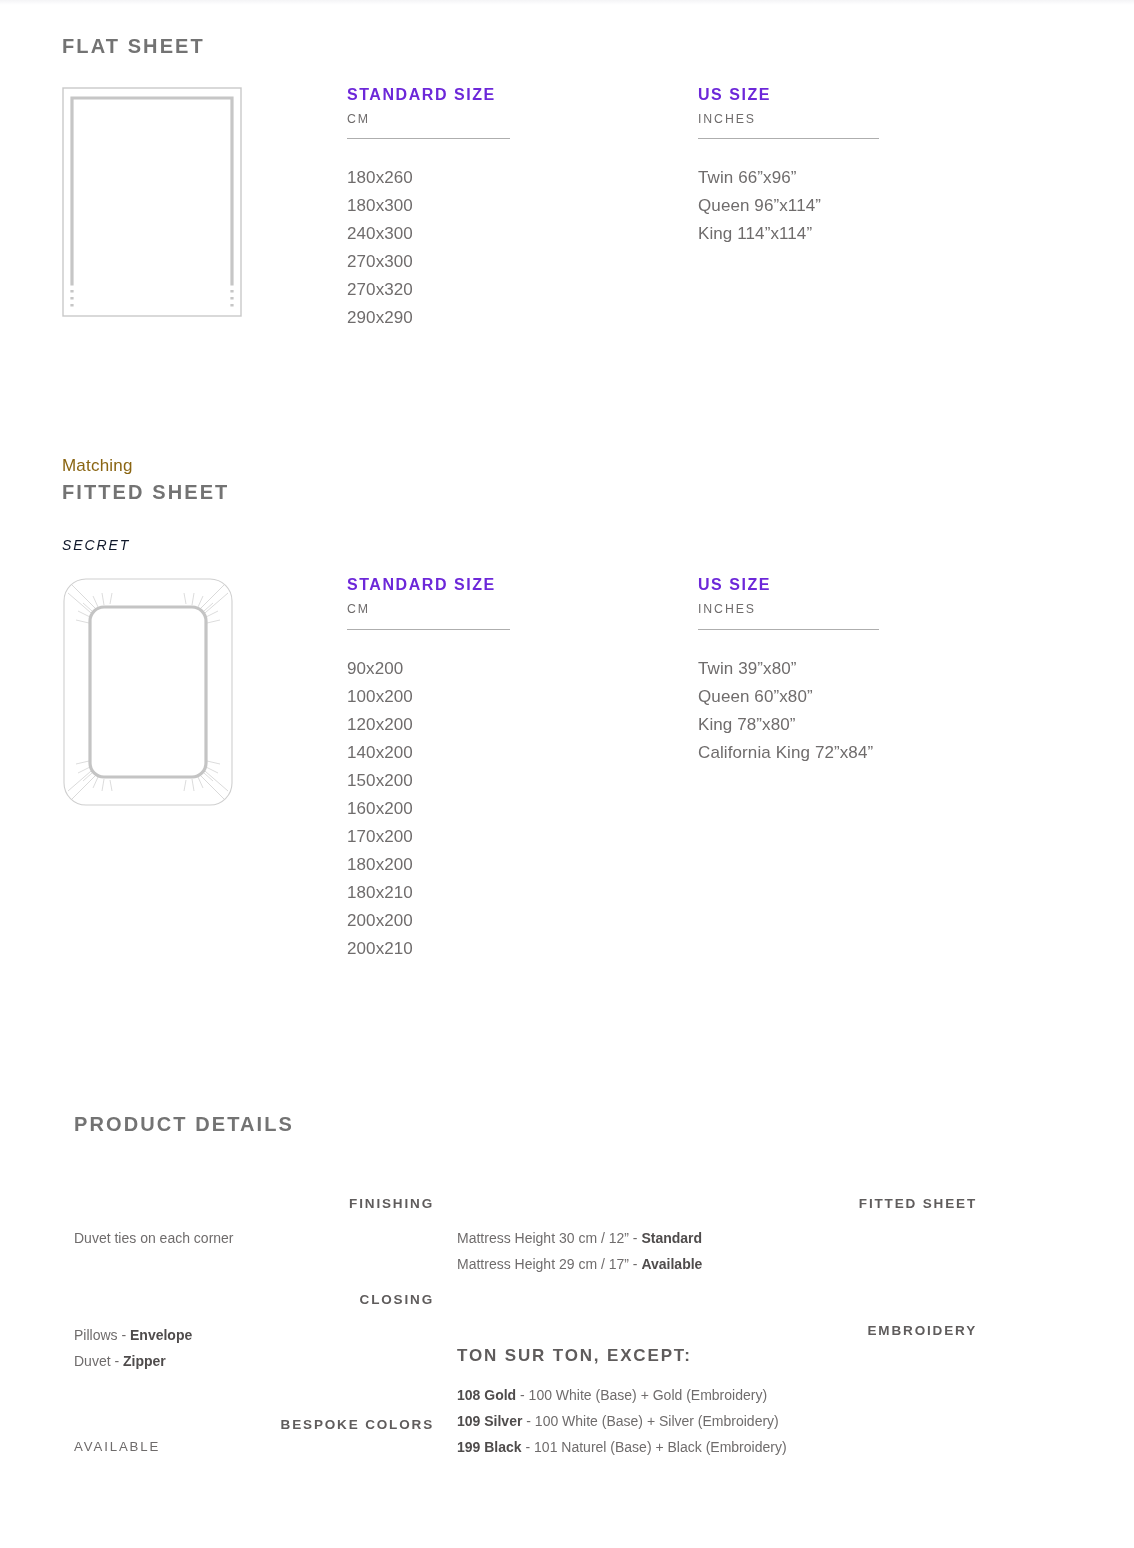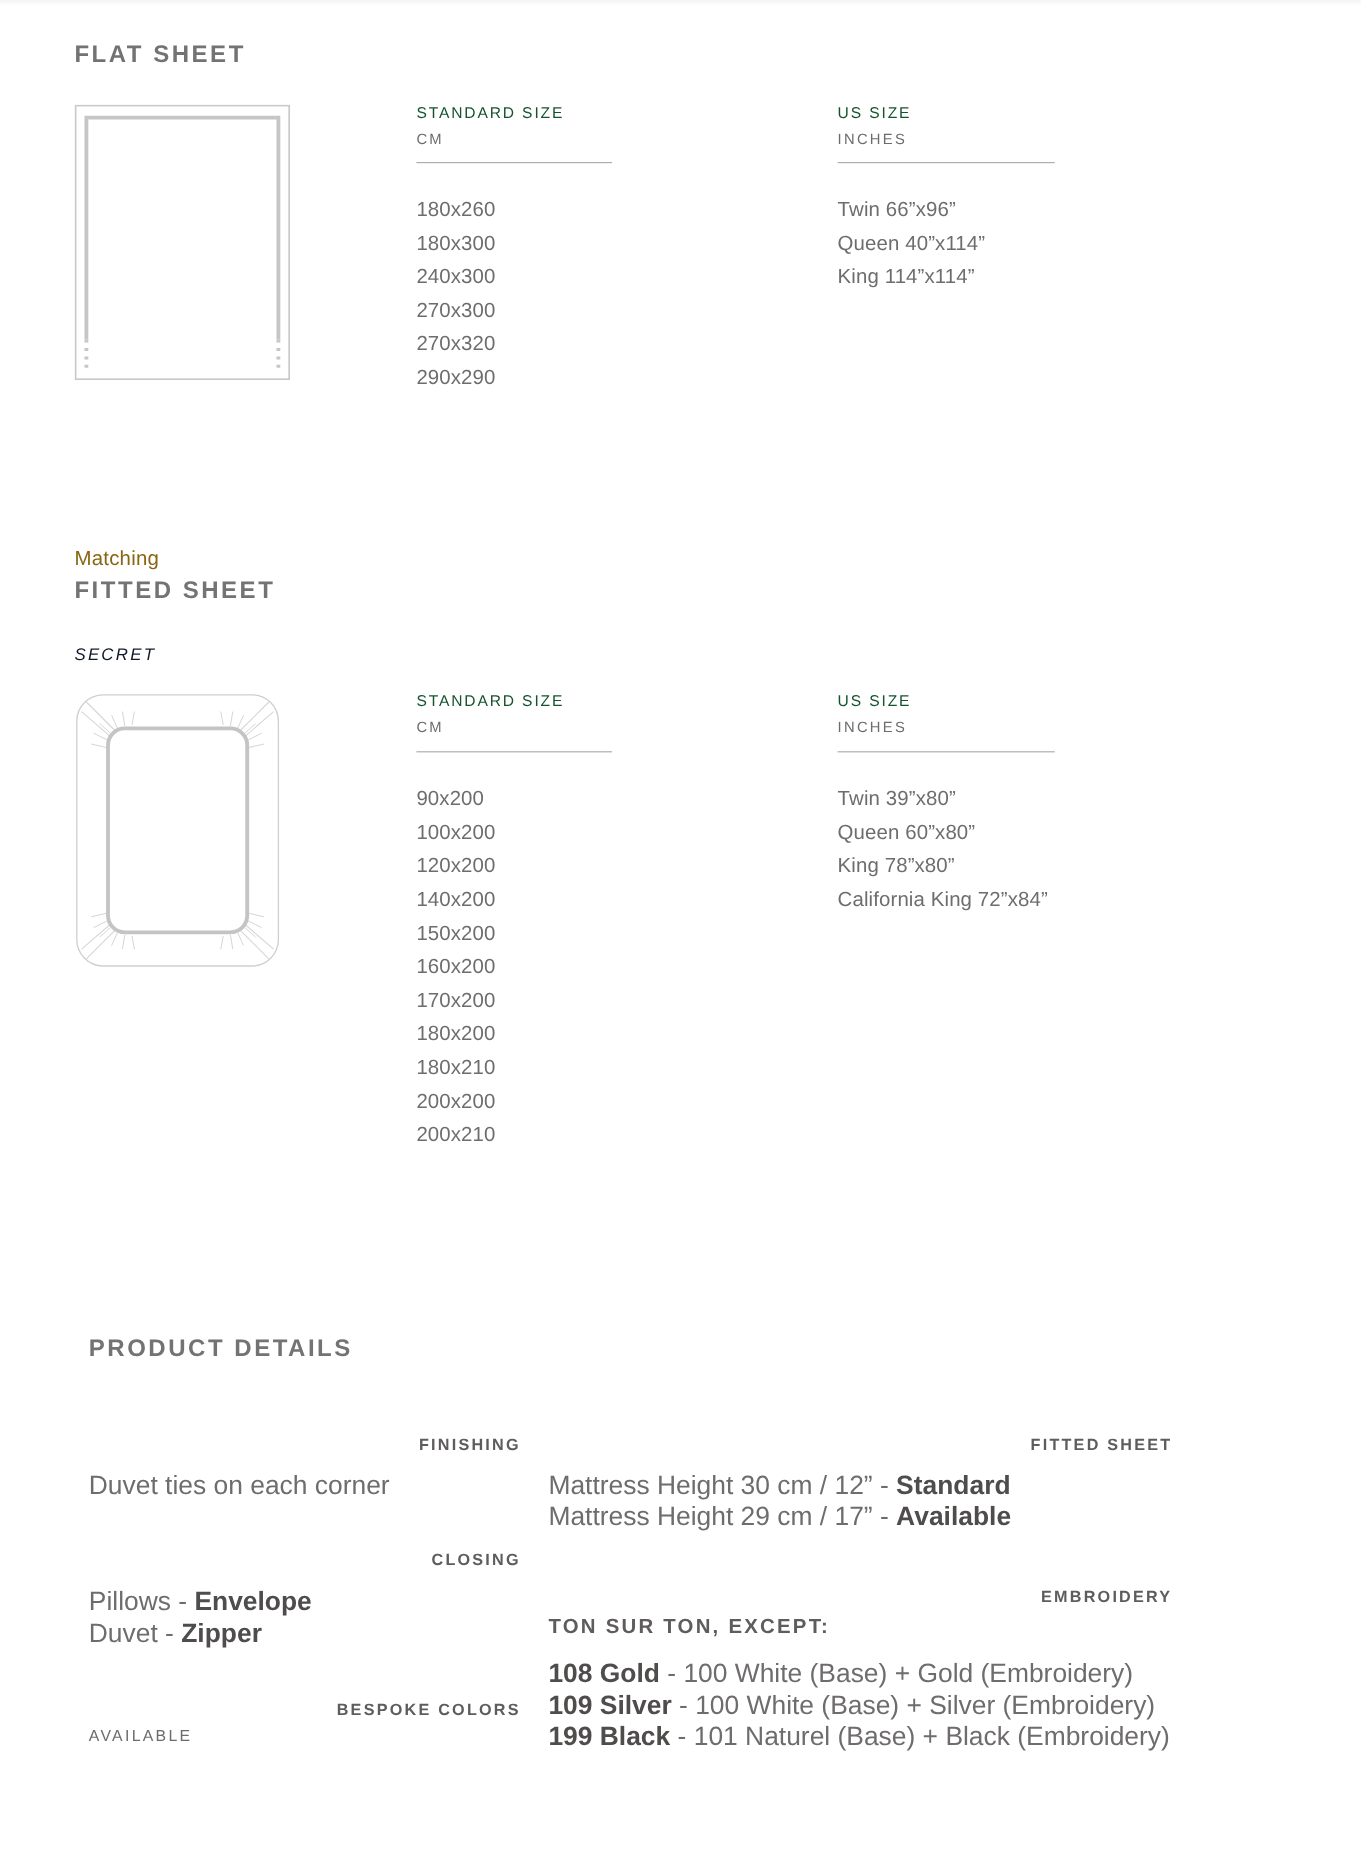--- a/index.html
+++ b/index.html
@@ -60,23 +60,23 @@
     position: absolute;
     left: 285px;
     top: 0;
     width: 620px;
   }
   .size-col { position: absolute; top: 0; }
   .size-col.col-cm { left: 0; width: 200px; }
   .size-col.col-us { left: 351px; width: 240px; }
 
   .col-head-1 {
-    color: #14532d;
-    font-weight: normal;
-    font-size: 13px;
+    color: #6d28d9;
+    font-weight: bold;
+    font-size: 16px;
     letter-spacing: 1.55px;
     text-transform: uppercase;
     line-height: 1;
     margin-bottom: 10px;
   }
   .col-head-2 {
     color: #6e6b6b;
     font-weight: normal;
     font-size: 12.3px;
     letter-spacing: 1.9px;
@@ -138,21 +138,21 @@
   .pd-sublabel-light {
     color: #6e6b6b;
     font-weight: normal;
     font-size: 13.2px;
     letter-spacing: 1.9px;
     text-transform: uppercase;
     line-height: 1;
     margin-top: -7px;
   }
   .pd-text {
-    font-size: 22px;
+    font-size: 14px;
     line-height: 26px;
     color: #6f6c6c;
   }
   .pd-text b { color: #4f4c4c; font-weight: bold; }
   .pd-text .lead { color: #4f4c4c; font-weight: bold; }
   .pd-text .dash { color: #6f6c6c; }
   .pd-row { white-space: nowrap; }
 </style>
 </head>
 <body>
@@ -191,21 +191,21 @@
           <li>290x290</li>
         </ul>
       </div>
 
       <div class="size-col col-us">
         <div class="col-head-1">US SIZE</div>
         <div class="col-head-2">INCHES</div>
         <div class="col-rule rule-us"></div>
         <ul class="size-list">
           <li>Twin 66”x96”</li>
-          <li>Queen 40”x114”</li>
+          <li>Queen 96”x114”</li>
           <li>King 114”x114”</li>
         </ul>
       </div>
 
     </div>
   </div>
 </section>
 
 <section id="fitted-sheet-section">
 

